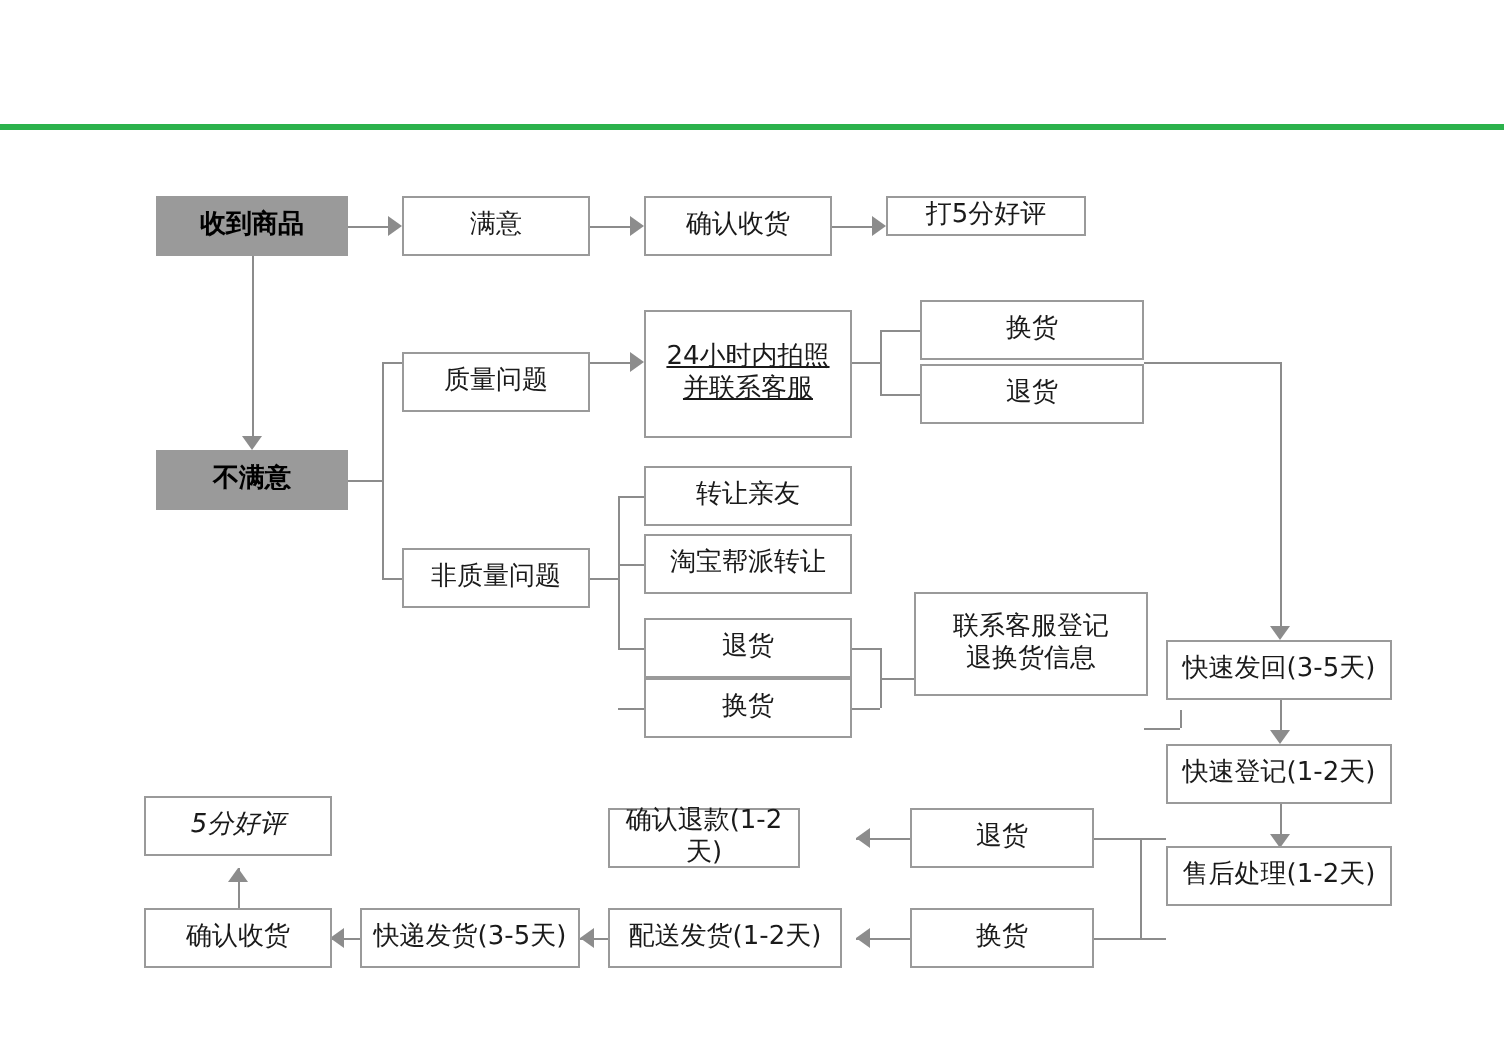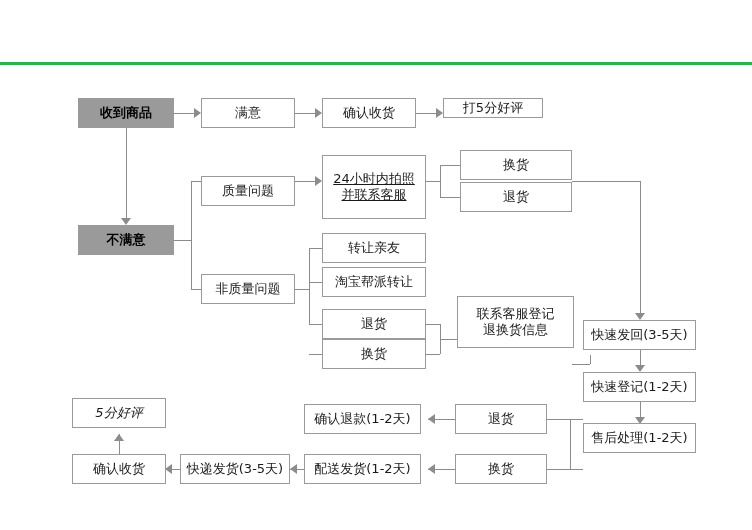--- a/index.html
+++ b/index.html
@@ -186,21 +186,21 @@
   <div class="ln h" style="left:570px; top:419px; width:13px;"></div>
   <div class="ln h" style="left:570px; top:469px; width:13px;"></div>
 
   <div class="box" style="left:455px; top:404px; width:92px; height:30px;">退货</div>
   <div class="box" style="left:455px; top:454px; width:92px; height:30px;">换货</div>
   <div class="ln h" style="left:547px; top:419px; width:23px;"></div>
   <div class="ln h" style="left:547px; top:469px; width:23px;"></div>
 
   <div class="ln h" style="left:428px; top:419px; width:27px;"></div>
   <div class="arr left" style="left:428px; top:414px;"></div>
-  <div class="box" style="left:304px; top:404px; width:117px; height:30px;">确认退款(1-2天)</div>
+  <div class="box" style="left:304px; top:404px; width:96px; height:30px;">确认退款(1-2天)</div>
 
   <div class="ln h" style="left:428px; top:469px; width:27px;"></div>
   <div class="arr left" style="left:428px; top:464px;"></div>
   <div class="box" style="left:304px; top:454px; width:117px; height:30px;">配送发货(1-2天)</div>
 
   <div class="ln h" style="left:290px; top:469px; width:14px;"></div>
   <div class="arr left" style="left:290px; top:464px;"></div>
   <div class="box" style="left:180px; top:454px; width:110px; height:30px;">快递发货(3-5天)</div>
 
   <div class="ln h" style="left:165px; top:469px; width:15px;"></div>

